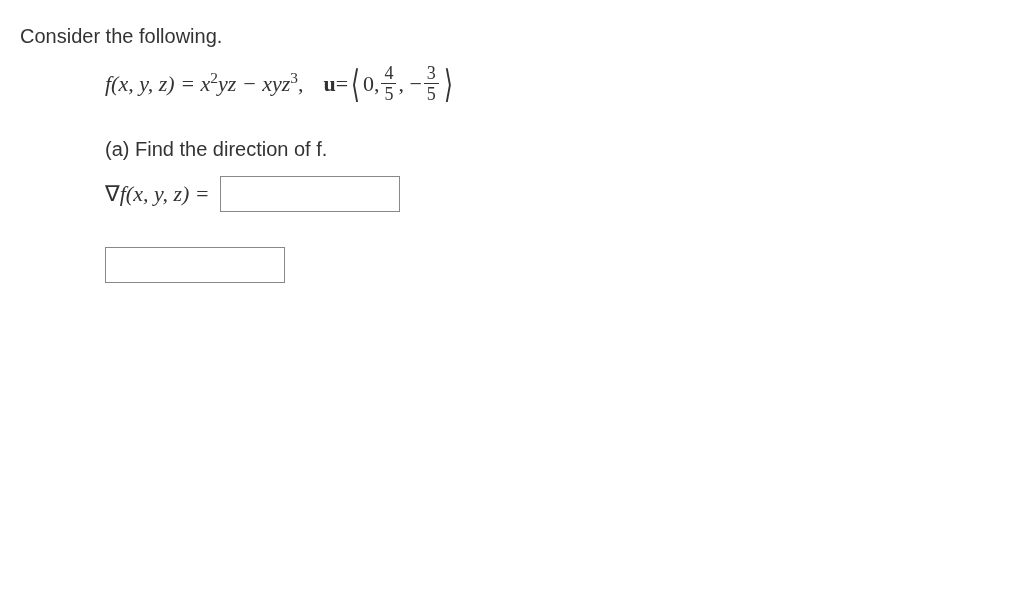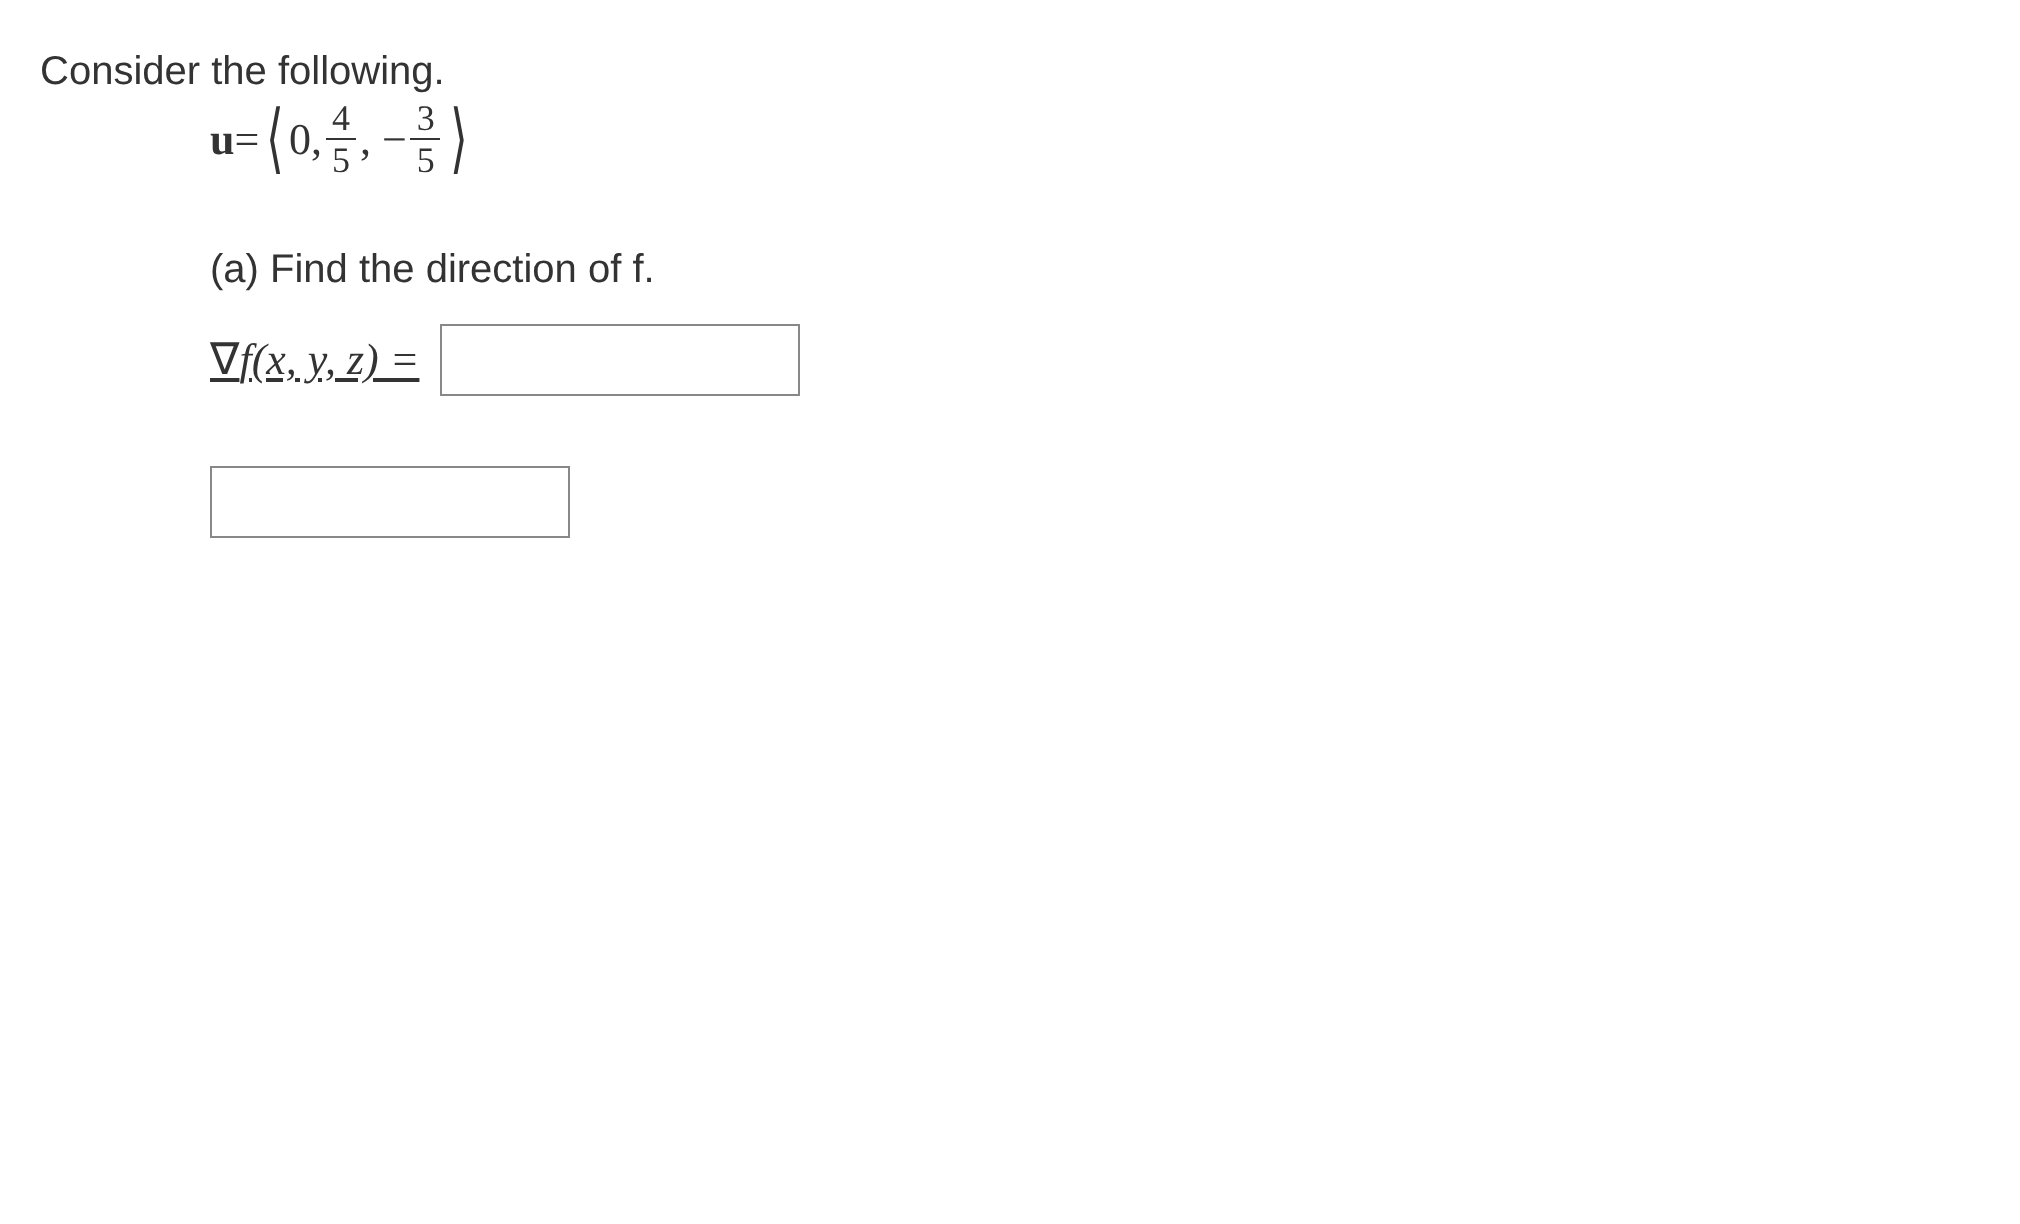--- a/index.html
+++ b/index.html
@@ -9,21 +9,21 @@
     }
     body {
       font-family: Arial, Helvetica, sans-serif;
       font-size: 20px;
       color: #333;
       padding: 25px 20px;
       width: 1010px;
       background: #fff;
     }
     .intro {
-      margin-bottom: 2px;
+      margin-bottom: 16px;
     }
     .problem-given {
       margin-left: 85px;
       margin-bottom: 35px;
       font-style: italic;
       font-family: 'Times New Roman', serif;
       font-size: 22px;
       display: flex;
       align-items: center;
       gap: 20px;
@@ -36,21 +36,20 @@
       margin-bottom: 15px;
       font-family: Arial, sans-serif;
     }
     .answer-line {
       display: flex;
       align-items: center;
       gap: 10px;
       font-family: 'Times New Roman', serif;
       font-style: italic;
       font-size: 22px;
-      text-decoration: underline;
     }
     .answer-box {
       display: inline-block;
       width: 180px;
       height: 36px;
       border: 1px solid #888;
       background: #fff;
       font-family: Arial, sans-serif;
       font-style: normal;
       font-size: 16px;
@@ -113,20 +112,23 @@
     .given-item {
       white-space: nowrap;
     }
   </style>
 </head>
 <body>
 
 <div class="intro">Consider the following.</div>
 
 <div class="problem-given">
+  <span class="given-item math">
+    <span>f(x, y, z) = </span><span>x</span><sup class="upright">2</sup><span>yz − xyz</span><sup class="upright">3</sup><span class="upright">,</span>
+  </span>
   <span class="given-item math vec-expr">
     <span class="bold">u</span>
     <span class="upright"> = </span>
     <span class="angle-bracket">⟨</span>
     <span class="upright">0, </span>
     <span class="frac">
       <span class="num">4</span>
       <span class="den">5</span>
     </span>
     <span class="upright">, −</span>

